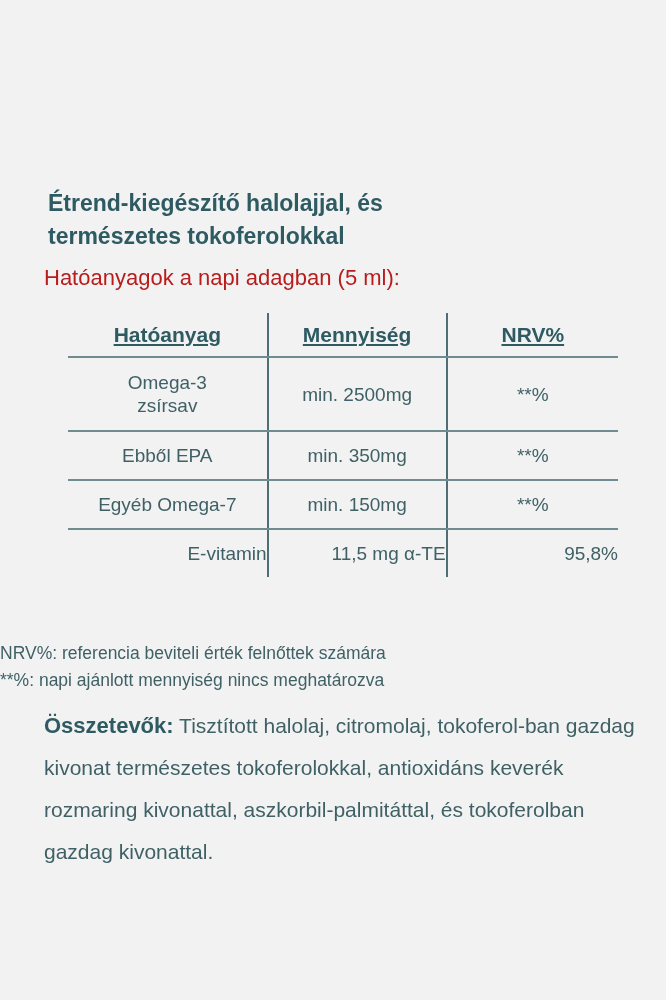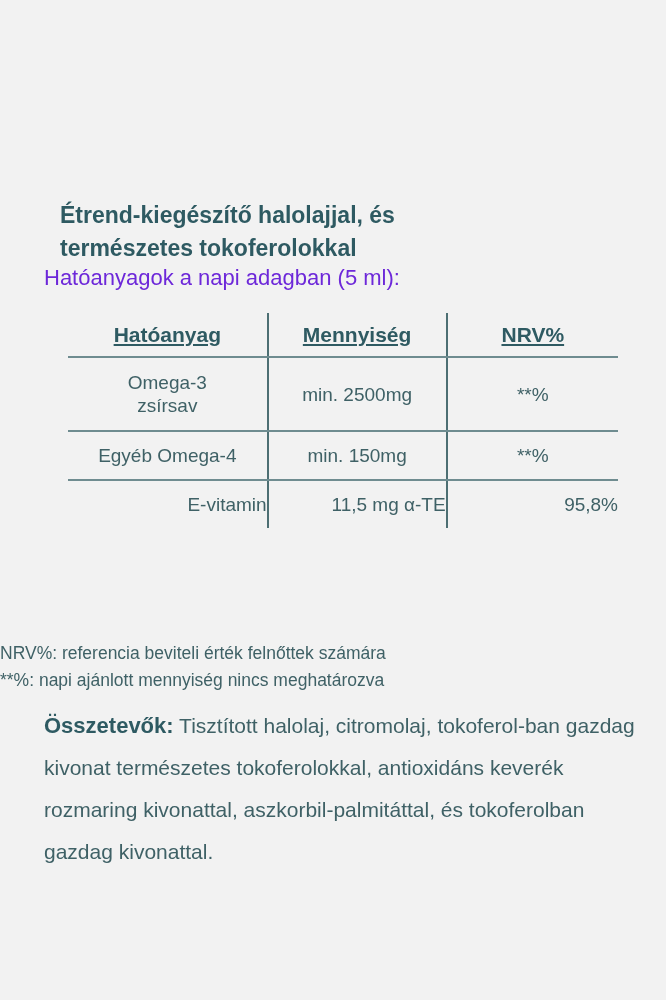--- a/index.html
+++ b/index.html
@@ -1,18 +1,18 @@
 <!DOCTYPE html>
 <html><head>
 <meta charset="utf-8">
 <style>
   html, body { margin:0; padding:0; }
   body { width:666px; height:1000px; background:#f2f2f2; font-family:"Liberation Sans", sans-serif; color:#3d5e62; position:relative; overflow:hidden; }
-  .title { position:absolute; left:44px; top:183px; font-size:23px; font-weight:bold; color:#2e5a62; line-height:33px; margin:16px; }
-  .subtitle { position:absolute; left:44px; top:265px; font-size:22px; color:#6d28d9; }
+  .title { position:absolute; left:44px; top:183px; font-size:23px; font-weight:bold; color:#2e5a62; line-height:33px; margin:4px; }
+  .subtitle { position:absolute; left:44px; top:265px; font-size:22px; color:#b91c1c; }
   table { position:absolute; left:68px; top:313px; width:550px; border-collapse:collapse; }
   th { font-size:21px; font-weight:bold; color:#2e5a62; height:43px; padding:0; text-align:center; border-bottom:2px solid #6f8c90;text-decoration:underline; }
   td { font-size:19px; color:#3f6166; text-align:center; padding:0; border-bottom:2px solid #6f8c90; }
   tr:last-child td { border-bottom:none;text-align:right; }
   th + th, td + td { border-left:2px solid #4d6f73; }
   .c1 { width:200px; } .c2 { width:178px; } .c3 { width:172px; }
   .tall td { height:72px; line-height:23px; }
   .row td { height:47px; }
   .notes { position:absolute; left:0; width:666px; top:640px; text-align:left; font-size:17.5px; color:#3f6166; line-height:27px; padding-left:0; }
   .ingredients { position:absolute; left:44px; top:705px; width:600px; font-size:21px; line-height:42px; color:#3f6166; margin:0; }
@@ -34,21 +34,26 @@
     <th class="c1">Hatóanyag</th>
     <th class="c2">Mennyiség</th>
     <th class="c3">NRV%</th>
   </tr>
   <tr class="tall">
     <td><span>Omega-3</span><br><span>zsírsav</span></td>
     <td>min. 2500mg</td>
     <td>**%</td>
   </tr>
   <tr class="row">
-    <td>Egyéb Omega-4</td>
+    <td>Ebből EPA</td>
+    <td>min. 350mg</td>
+    <td>**%</td>
+  </tr>
+  <tr class="row">
+    <td>Egyéb Omega-7</td>
     <td>min. 150mg</td>
     <td>**%</td>
   </tr>
   <tr class="row">
     <td>E-vitamin</td>
     <td>11,5 mg α-TE</td>
     <td>95,8%</td>
   </tr>
 </tbody>
   </table>

